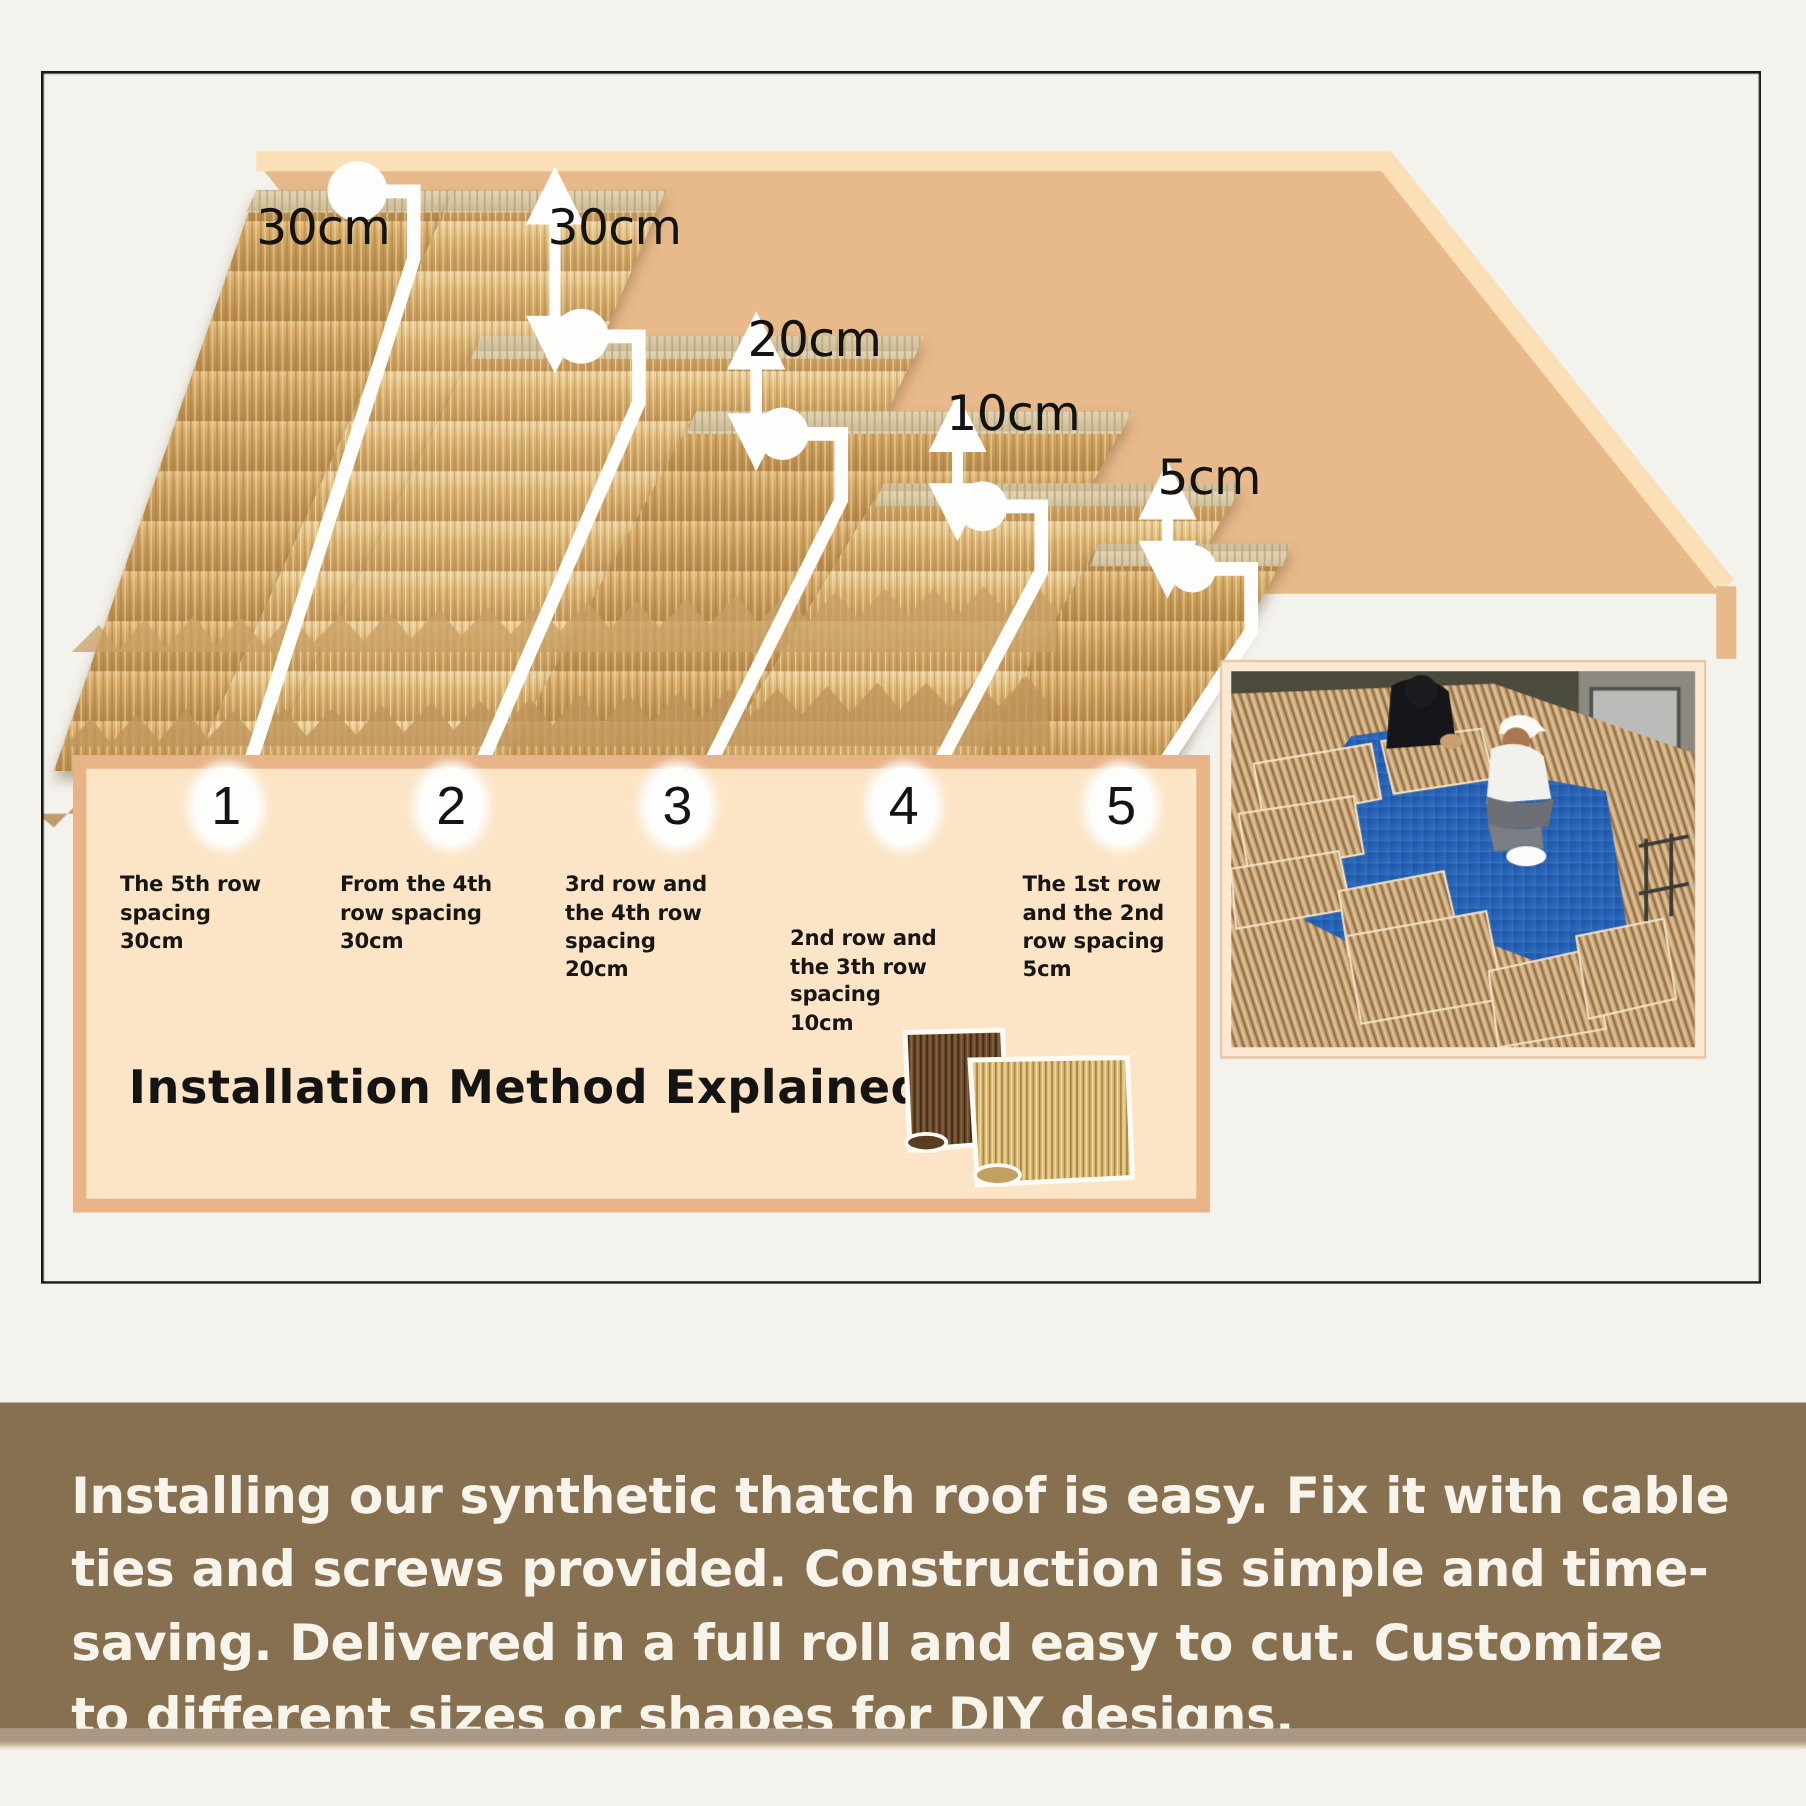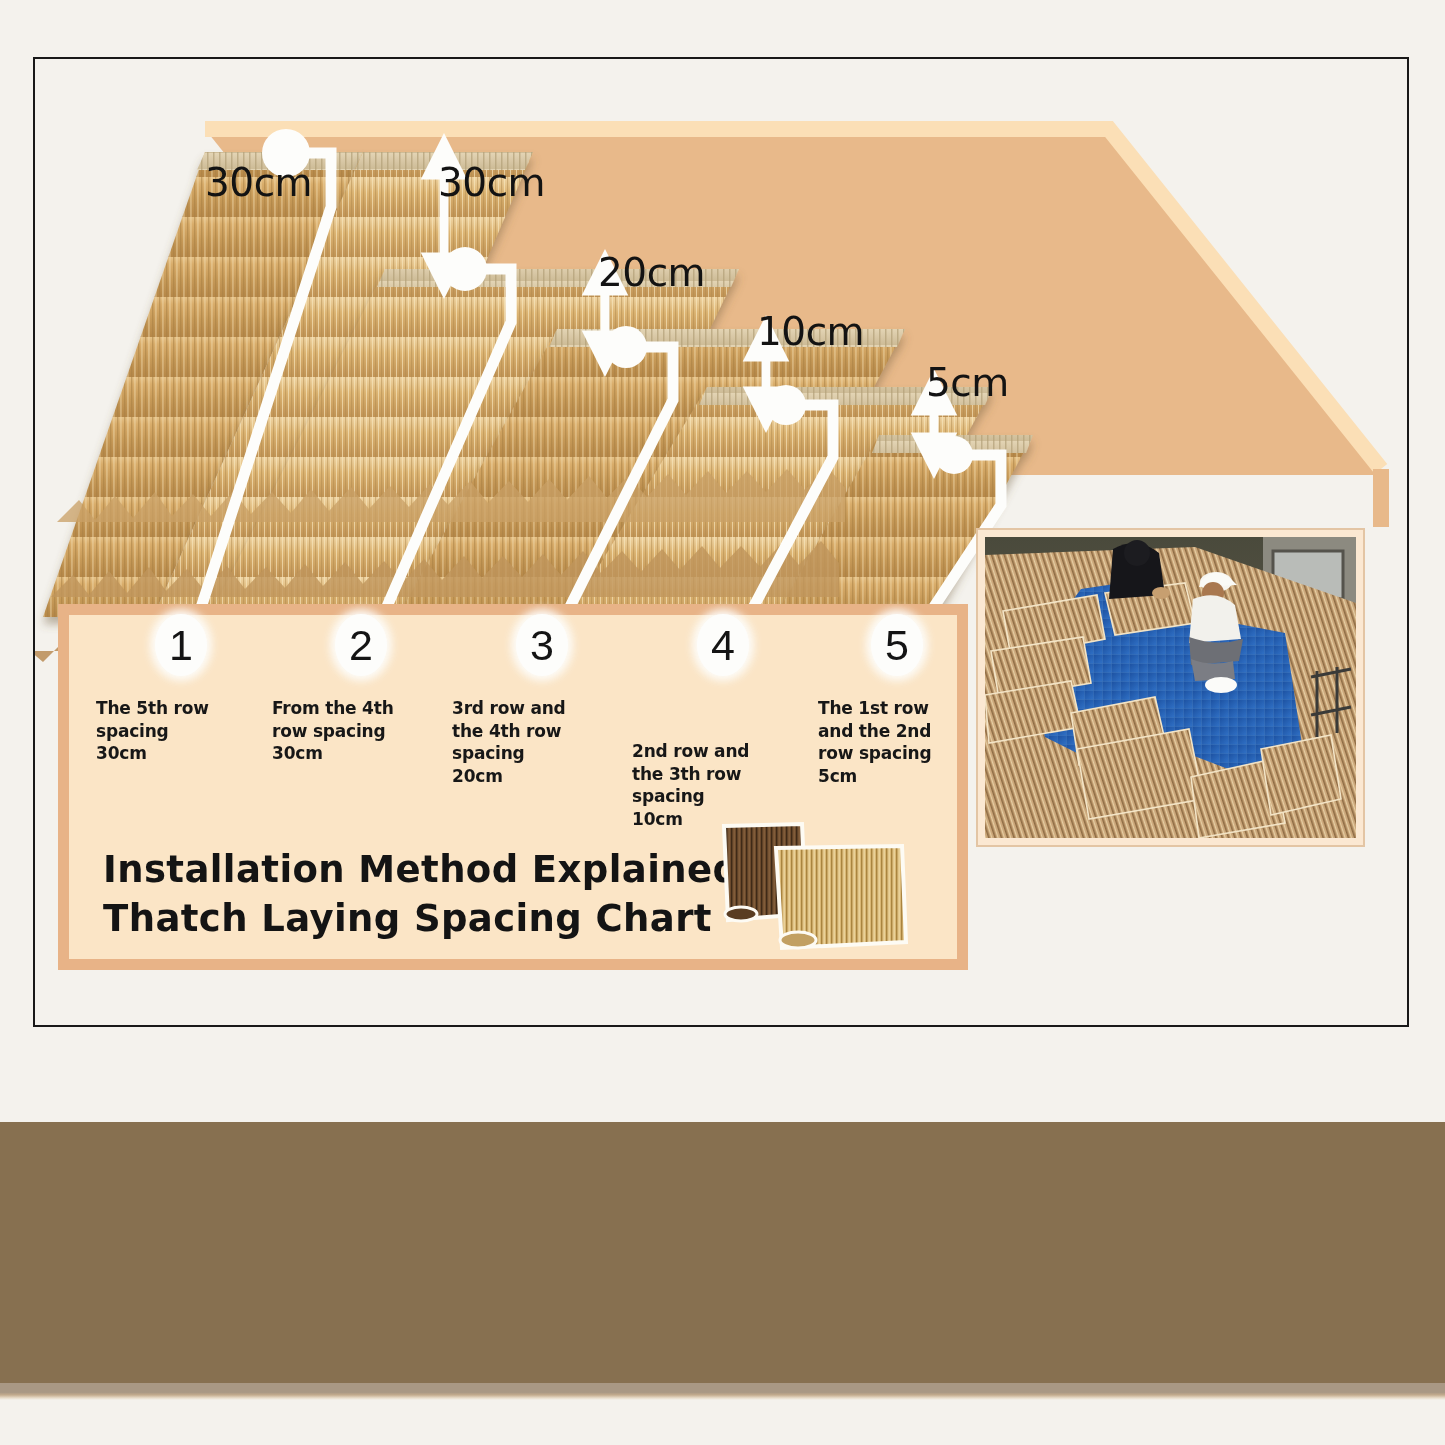--- a/index.html
+++ b/index.html
@@ -256,21 +256,21 @@
 20cm</div>
   <div class="caption" style="left:632px;top:697px;width:172px;margin-top:43px;">2nd row and
 the 3th row
 spacing
 10cm</div>
   <div class="caption" style="left:806px;top:697px;width:150px;margin-left:12px;">The 1st  row
 and the 2nd
 row spacing
 5cm</div>
 
-  <div class="title"><span>Installation Method Explained :</span><br><span>Thatch Laying Spacing Chart</span></div>
+  <div class="title"><span>Installation Method Explained :</span><br></div>
 
   <div class="rolls">
     <svg width="228" height="140" viewBox="0 0 228 140">
       <defs>
         <pattern id="darkRoll" width="5" height="30" patternUnits="userSpaceOnUse">
           <rect width="5" height="30" fill="#6b4a2c"></rect>
           <rect x="0" width="1.3" height="30" fill="#3e2a17"></rect>
           <rect x="2.6" width="1.1" height="30" fill="#8b6540"></rect>
         </pattern>
         <pattern id="lightRoll" width="5" height="30" patternUnits="userSpaceOnUse">
@@ -353,15 +353,16 @@
 
       <g stroke="#3a3a38" stroke-width="3" fill="none">
         <path d="M326,140 L366,132 M326,178 L366,170 M332,134 L332,200 M352,130 L352,196"></path>
       </g>
     </svg>
   </div>
 
   <div class="frame"></div>
 
   <div class="banner"></div>
+  <div class="banner-text">Installing our synthetic thatch roof is easy. Fix it with cable ties and screws provided. Construction is simple and time-saving. Delivered in a full roll and easy to cut. Customize to different sizes or shapes for DIY designs.</div>
   <div class="banner-strip"></div>
 
 </div>
 
 </body></html>

